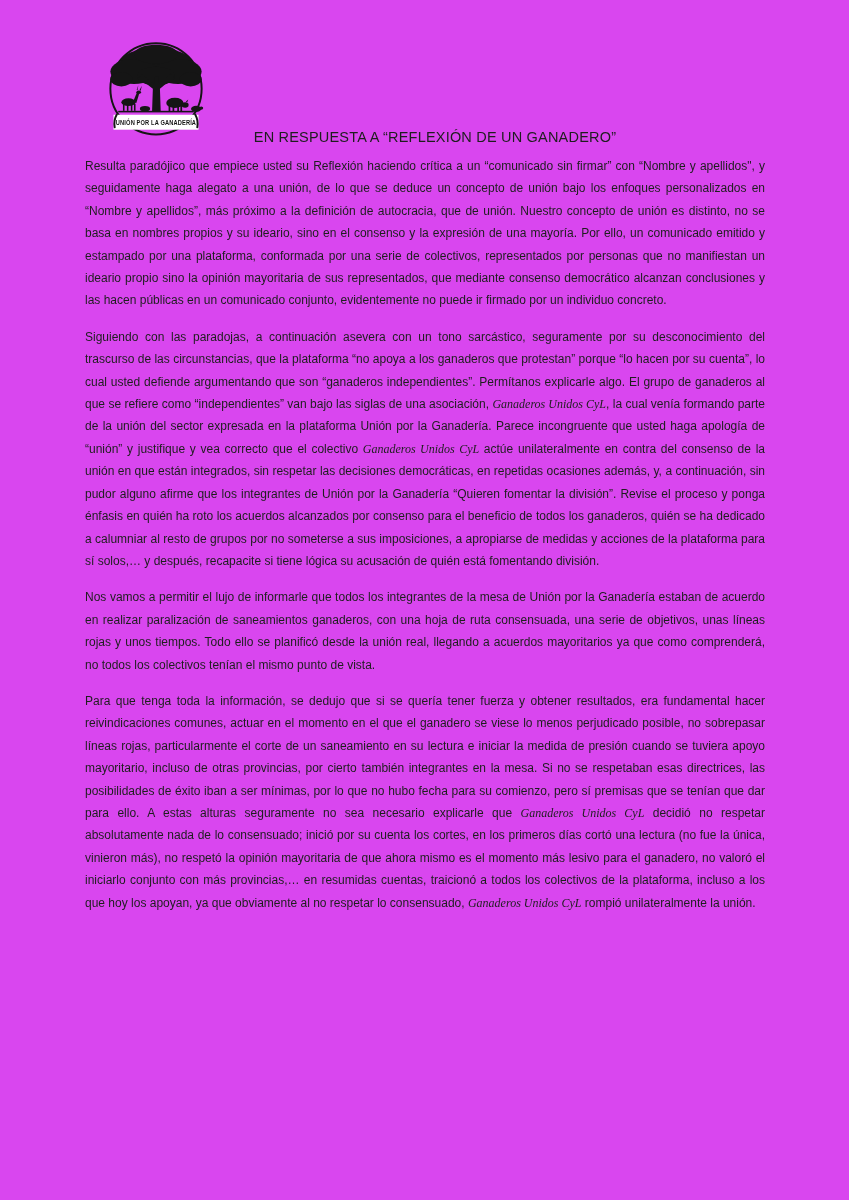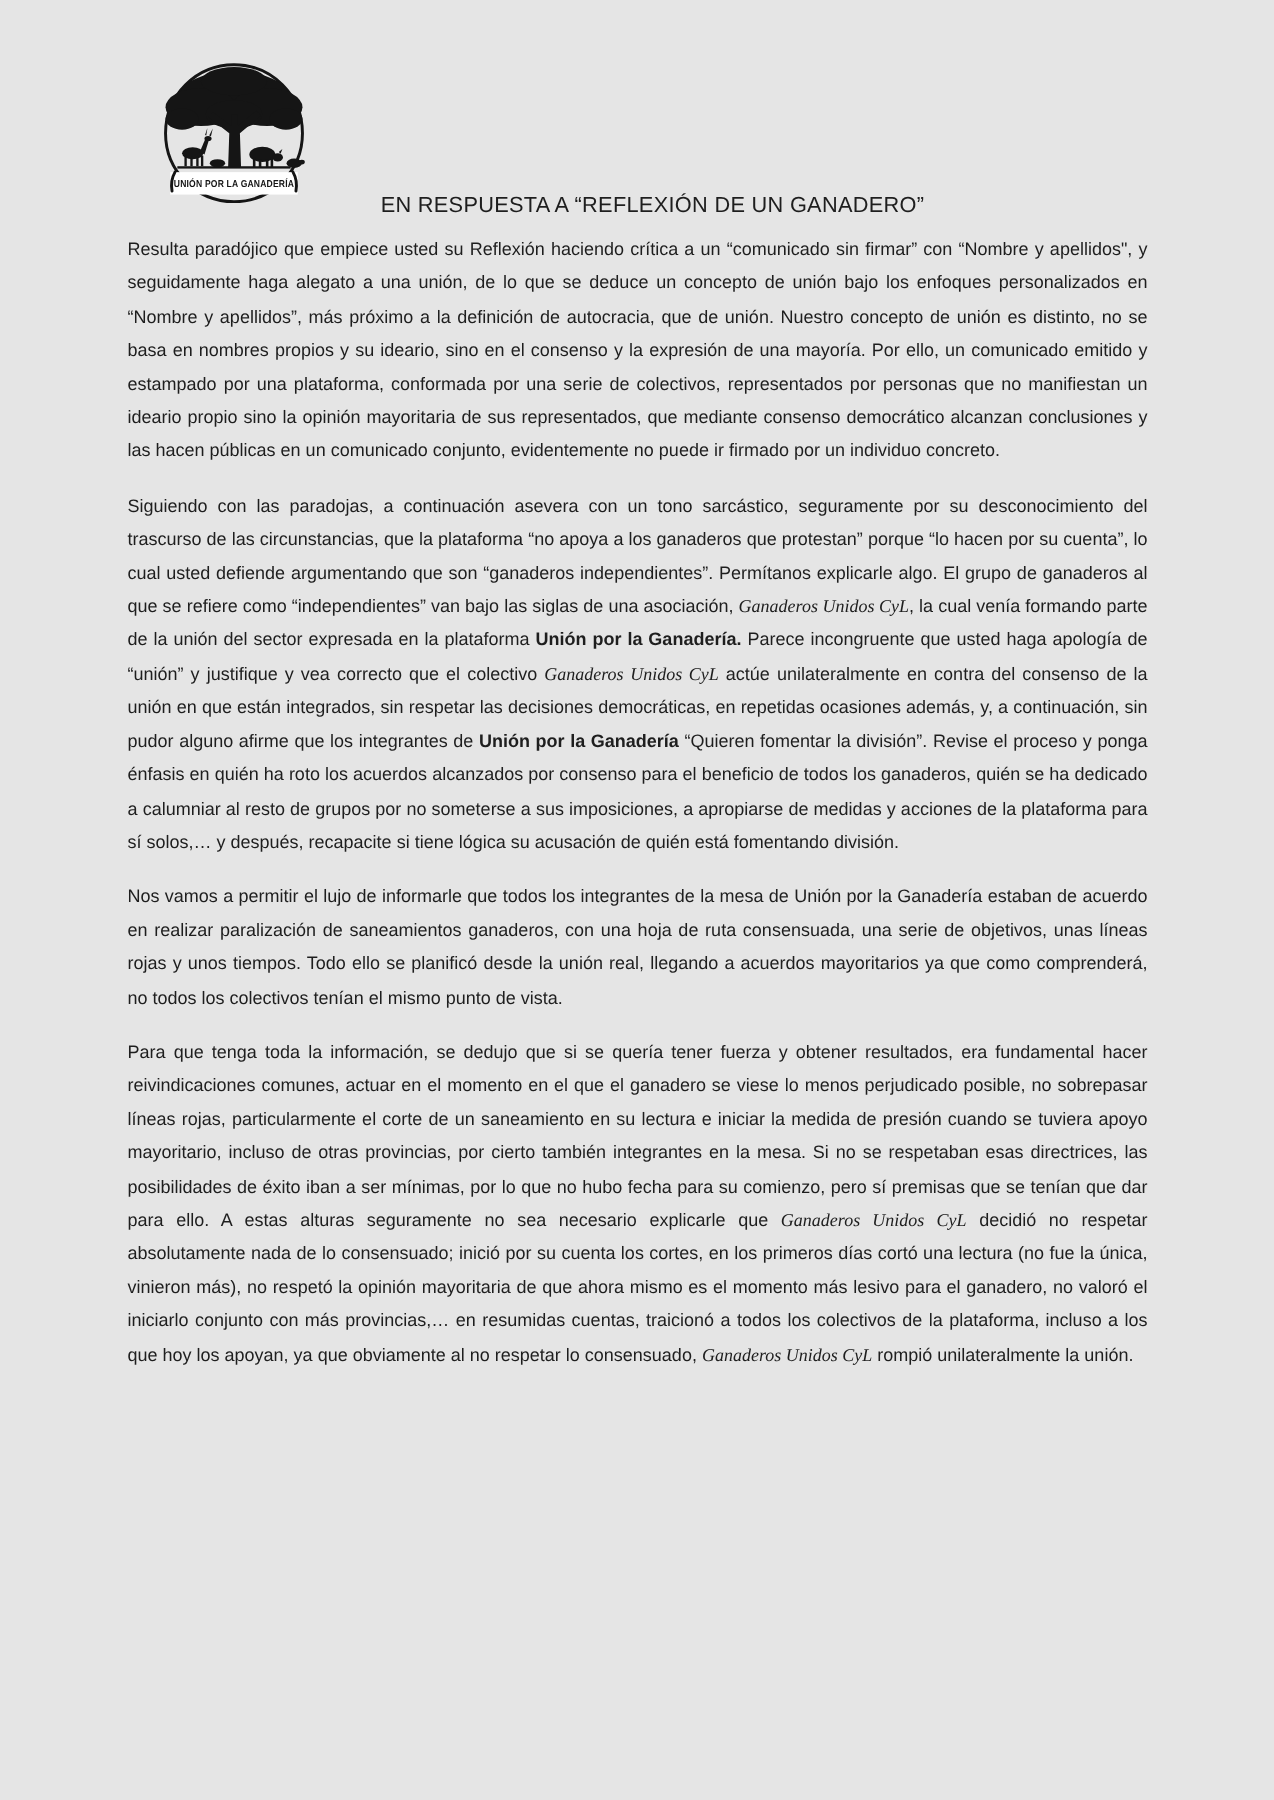--- a/index.html
+++ b/index.html
@@ -11,21 +11,21 @@
     width: 849px;
     height: 1200px;
     font-family: "Liberation Sans", sans-serif;
     color: #1e1e1e;
   }
   .page {
     position: relative;
     width: 849px;
     height: 1200px;
     overflow: hidden;
-    background: #e5e5e5;
+    background: #d946ef;
   }
   .header {
     position: relative;
     height: 100px;
     margin: 42px 84px 13px 85px;
   }
   .logo {
     position: absolute;
     left: 8px;
     top: -2px;
@@ -51,21 +51,21 @@
     margin: 0 84px 0 85px;
   }
   .body-text p {
     margin: 0 0 14px 0;
     font-size: 12px;
     line-height: 22.4px;
     text-align: justify;
     color: #1e1e1e;
   }
   .run-italic { font-style: italic; font-family: Liberation Serif, serif; }
-  .run-bold   { font-weight: 700; }
+  .run-bold   { font-weight: 400; }
 </style>
 </head>
 <body>
 
 <div class="page">
 
   <div class="header">
 
     <div class="logo">
       <svg viewBox="0 0 160 122" width="126" height="96" xmlns="http://www.w3.org/2000/svg">

